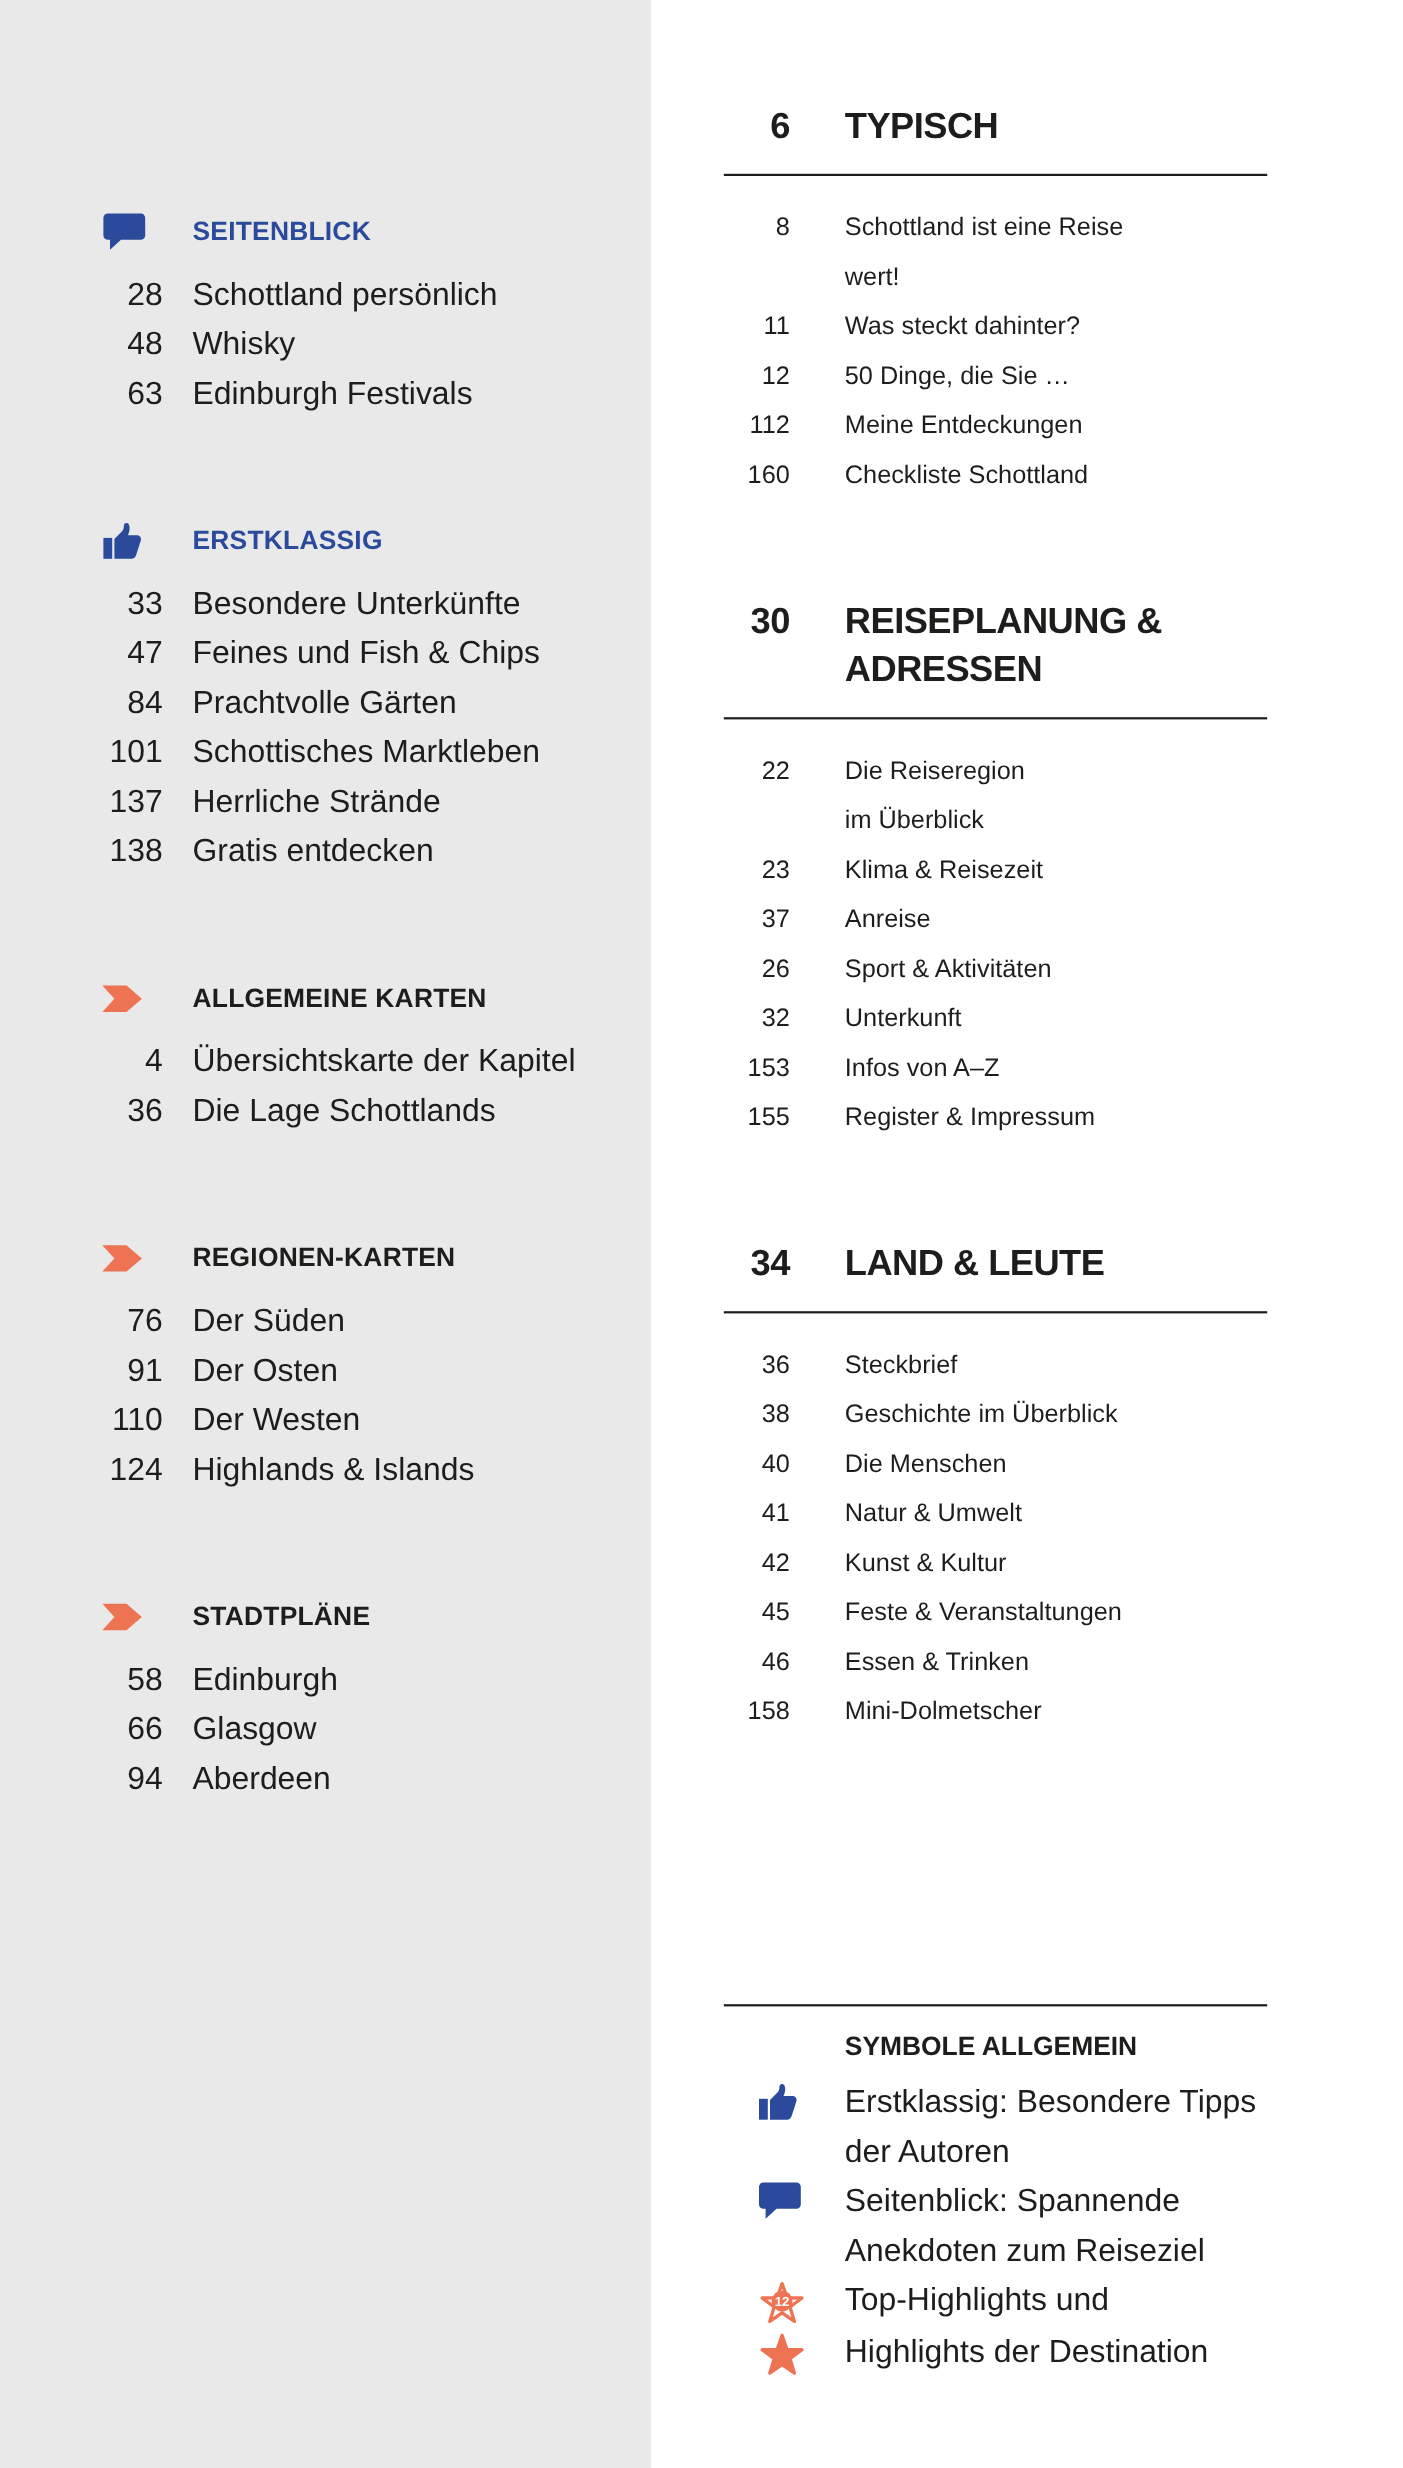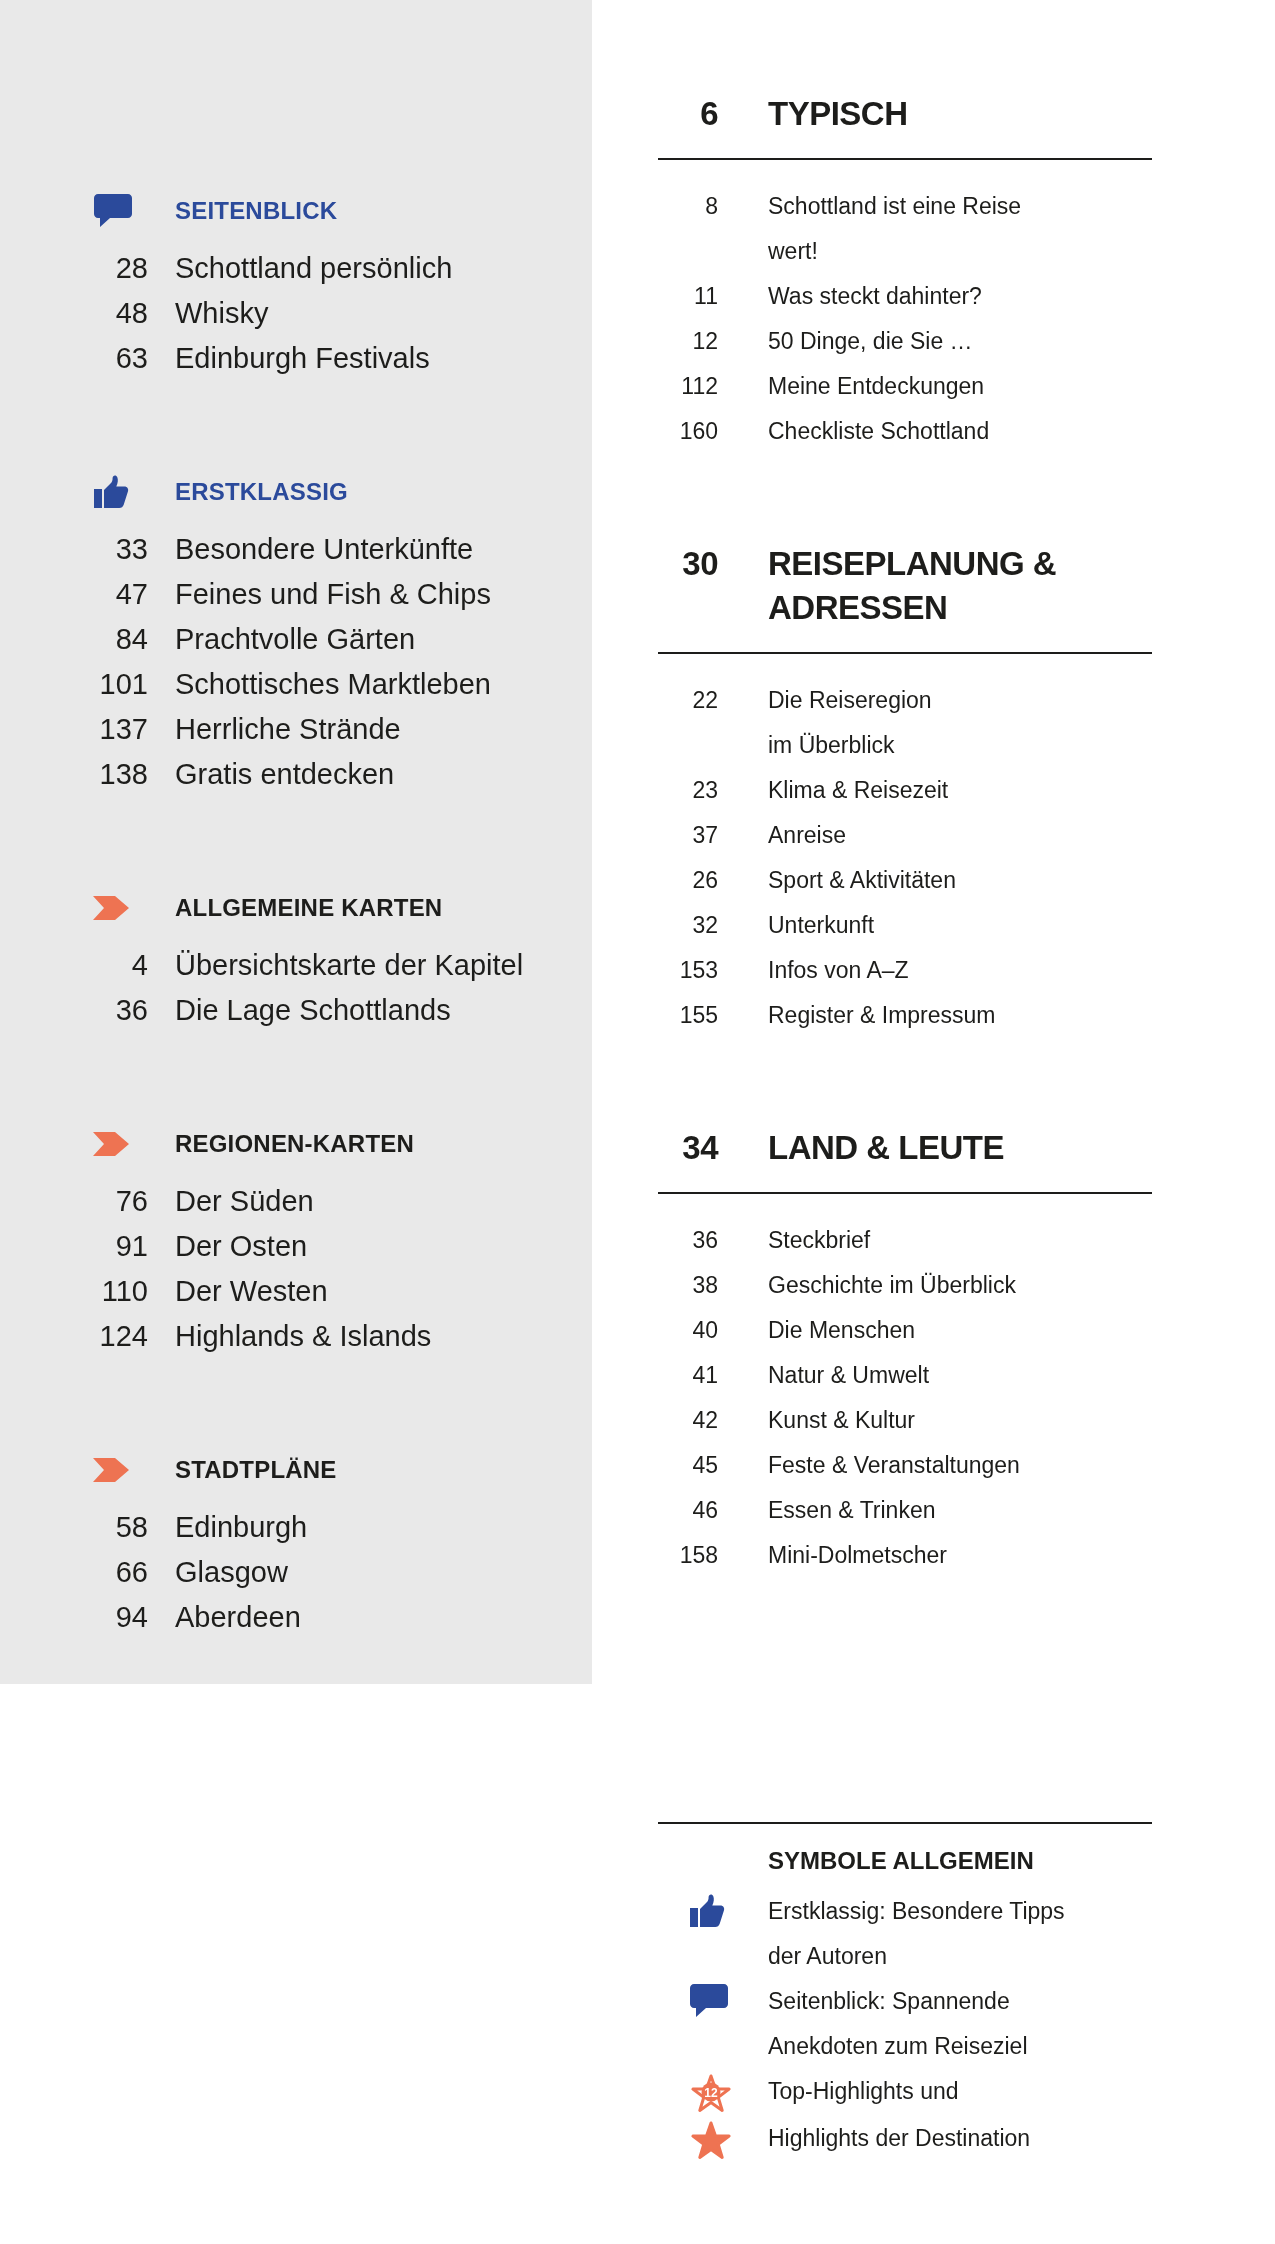--- a/index.html
+++ b/index.html
@@ -9,21 +9,21 @@
     width:1275px; height:2244px;
     background:#ffffff;
     font-family:"Liberation Sans", sans-serif;
     color:var(--ink, #1d1d1b);
     overflow:hidden;
   }
 
   
   .left-panel {
     position:absolute; left:0; top:0;
-    width:592px; height:1684px;
+    width:592px; height:2244px;
     background:var(--gray, #e9e9e9);
     padding:188px 0 0 92px;
   }
   .lgroup { margin-bottom:88px; }
   .lgroup-header { display:flex; align-items:center; height:46px; margin-bottom:12px; }
   .icon-cell { width:56px; display:flex; align-items:center; }
   .ltitle {
     margin-left:27px; font-size:24px; font-weight:700;
     letter-spacing:0.2px; line-height:30px;
   }
@@ -48,21 +48,21 @@
   .rrow { display:flex; font-size:23px; line-height:45px; }
   .rrow .pg { width:60px; text-align:right; }
   .rrow .lbl { margin-left:50px; white-space:pre-line; }
 
   
   .symbols { position:absolute; left:658px; top:1797px; width:494px;margin-top:25px; }
   .symbols .rule { margin-bottom:14px; }
   .sym-title { margin-left:110px; font-size:24px; font-weight:700; line-height:45px; margin-bottom:6px; }
   .sym-entry { display:flex; align-items:flex-start; }
   .sym-icon { width:110px; padding-left:30px; flex:none; padding-top:3px; }
-  .sym-label { font-size:23px; line-height:45px; white-space:pre-line; }
+  .sym-label { font-size:29px; line-height:45px; white-space:pre-line; }
 
   .blue-icon { color:var(--blue, #2b4a9b); }
   .orange-icon { color:var(--orange, #ee7352); }
   svg { display:block; }
 </style>
 </head>
 <body>
 
 <aside class="left-panel">
 

